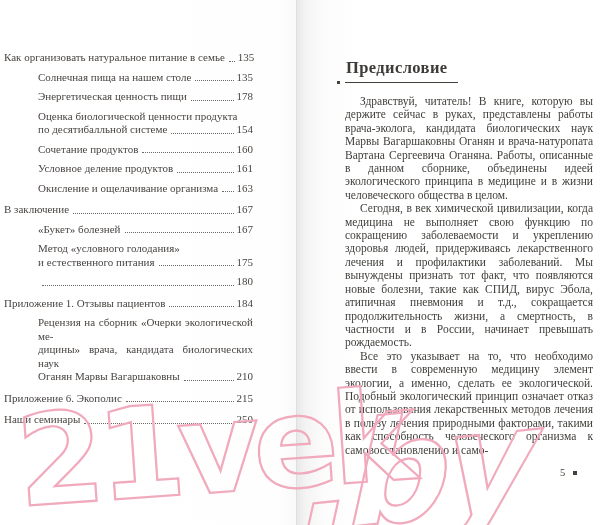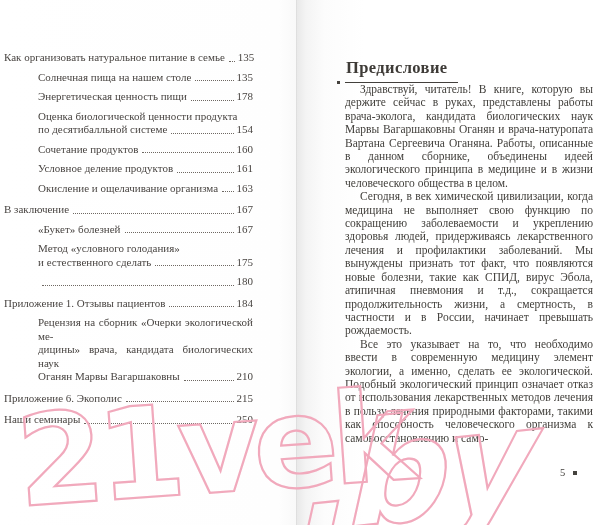--- a/index.html
+++ b/index.html
@@ -23,21 +23,21 @@
   .toc-line .t{white-space:nowrap;}
   .toc-line.fill{display:block;text-align:justify;text-align-last:justify;white-space:normal;}
   .toc-line.fill .t{white-space:normal;}
   .leader{flex:1 1 auto;min-width:6px;border-bottom:1.6px dotted #6e6862;margin:0 3px 3px 4px;}
   .pg{flex:0 0 auto;}
 
   
   .content{position:absolute;left:48px;top:58px;width:248px;}
   .heading{font-size:16.5px;font-weight:bold;letter-spacing:0.4px;color:#3e3b37;
            border-bottom:1.5px solid #43403c;padding:0 10px 4px 1px;width:fit-content;margin:0;}
-  .body-text{margin-top:0;}
+  .body-text{margin-top:12px;}
   .para{font-size:11.5px;line-height:13.4px;text-align:justify;text-indent:15px;
         margin:0;color:#403e3a;}
   .heading-marker{position:absolute;left:40px;top:81px;width:3px;height:3px;background:#45423e;}
   .footer{position:absolute;left:263px;top:467px;display:flex;align-items:center;gap:8px;}
   .pagenum{font-size:10.5px;color:#45423e;}
   .sq{width:4px;height:4px;background:#45423e;}
 
   
   .watermark{position:absolute;left:0;top:0;pointer-events:none;}
 </style>
@@ -112,21 +112,21 @@
             <span class="t">«Букет» болезней</span>
             <span class="leader"></span>
             <span class="pg">167</span>
           </div>
         </div>
         <div class="toc-entry lvl1">
           <div class="toc-line">
             <span class="t">Метод «условного голодания»</span>
           </div>
           <div class="toc-line">
-            <span class="t">и естественного сделать</span>
+            <span class="t">и естественного питания</span>
             <span class="leader"></span>
             <span class="pg">175</span>
           </div>
         </div>
         <div class="toc-entry lvl1">
           <div class="toc-line">
             <span class="leader"></span>
             <span class="pg">180</span>
           </div>
         </div>

